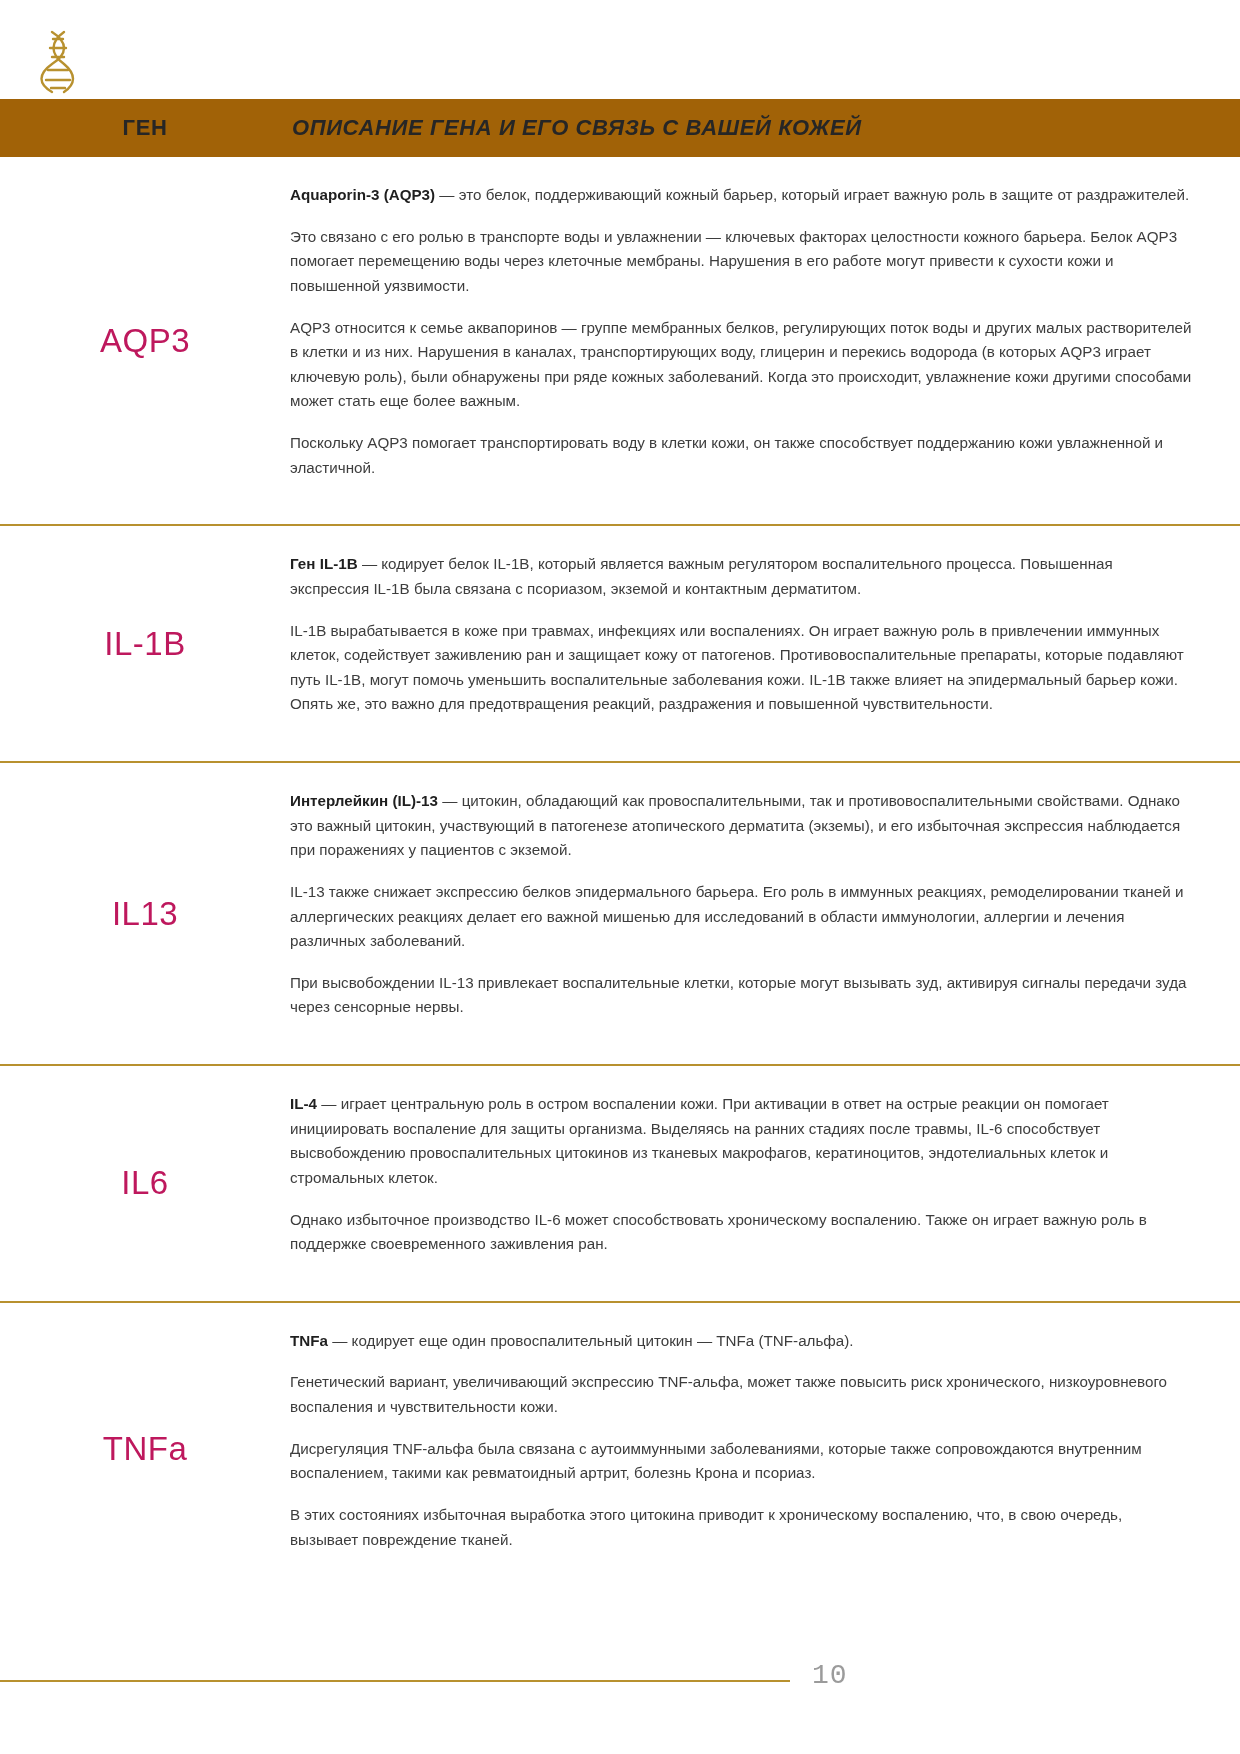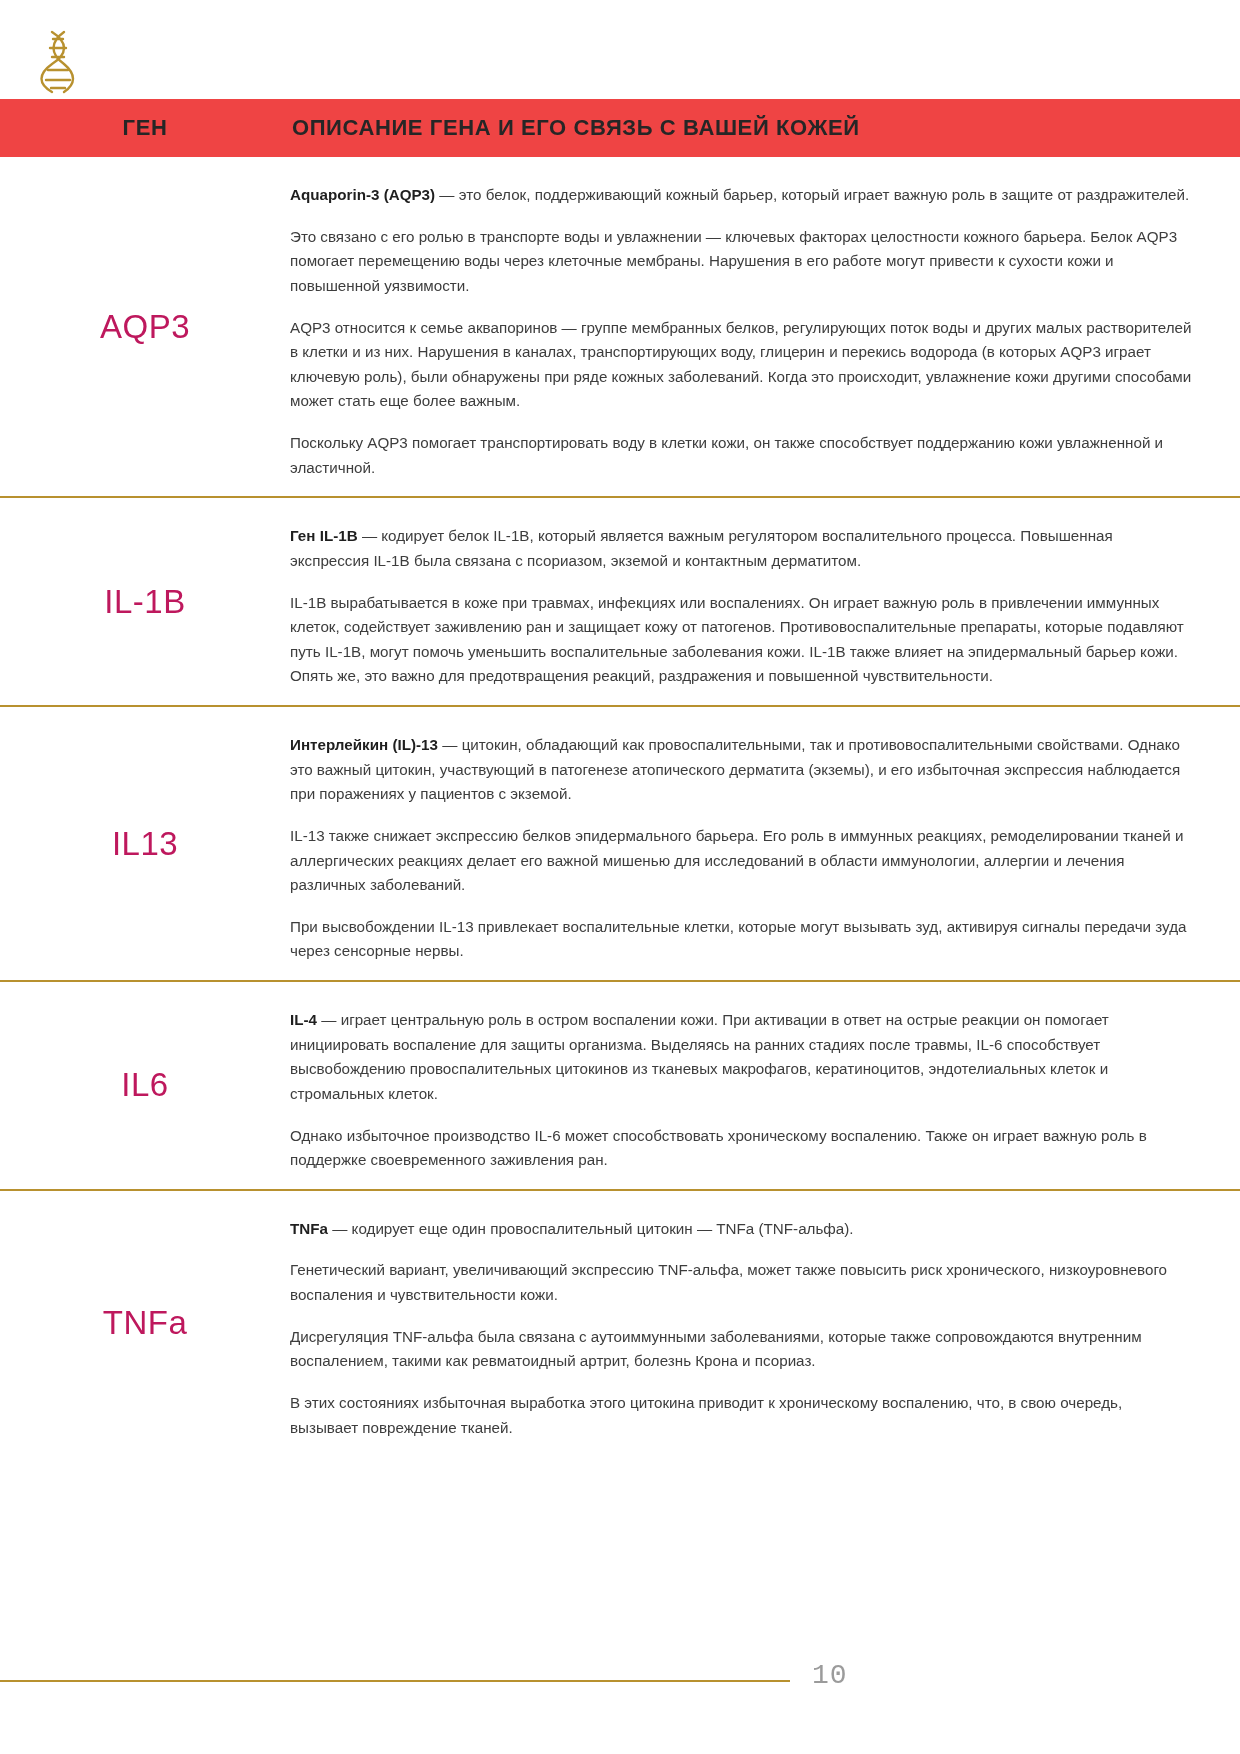--- a/index.html
+++ b/index.html
@@ -31,39 +31,40 @@
     height: 72px;
   }
 
   
   .table-header {
     position: absolute;
     top: 99px;
     left: 0;
     width: 1240px;
     height: 58px;
-    background: #ef4444;
+    background: #a16207;
     display: flex;
     align-items: center;
   }
   .th-gene {
     width: 290px;
     text-align: center;
     font-size: 22px;
     font-weight: bold;
     letter-spacing: 0.6px;
     color: #262626;
   }
   .th-desc {
     flex: 1;
     font-size: 22px;
     font-weight: bold;
     letter-spacing: 0.6px;
     color: #262626;
     padding-left: 2px;
+    font-style: italic;
   }
 
   
   .rows {
     position: absolute;
     top: 157px;
     left: 0;
     width: 1240px;
   }
   .row {
@@ -82,21 +83,21 @@
     box-sizing: border-box;
   }
   .gene-name {
     font-size: 33px;
     font-weight: 500;
     color: #be185d;
     letter-spacing: 0.5px;
   }
   .desc-cell {
     flex: 1;
-    padding: 26px 46px 16px 0;
+    padding: 26px 46px 44px 0;
     box-sizing: border-box;
   }
   .para {
     font-size: 15.2px;
     line-height: 1.62;
     color: #3d3d3d;
     margin: 0 0 17px 0;
   }
   .para:last-child { margin-bottom: 0; }
   .lead {

